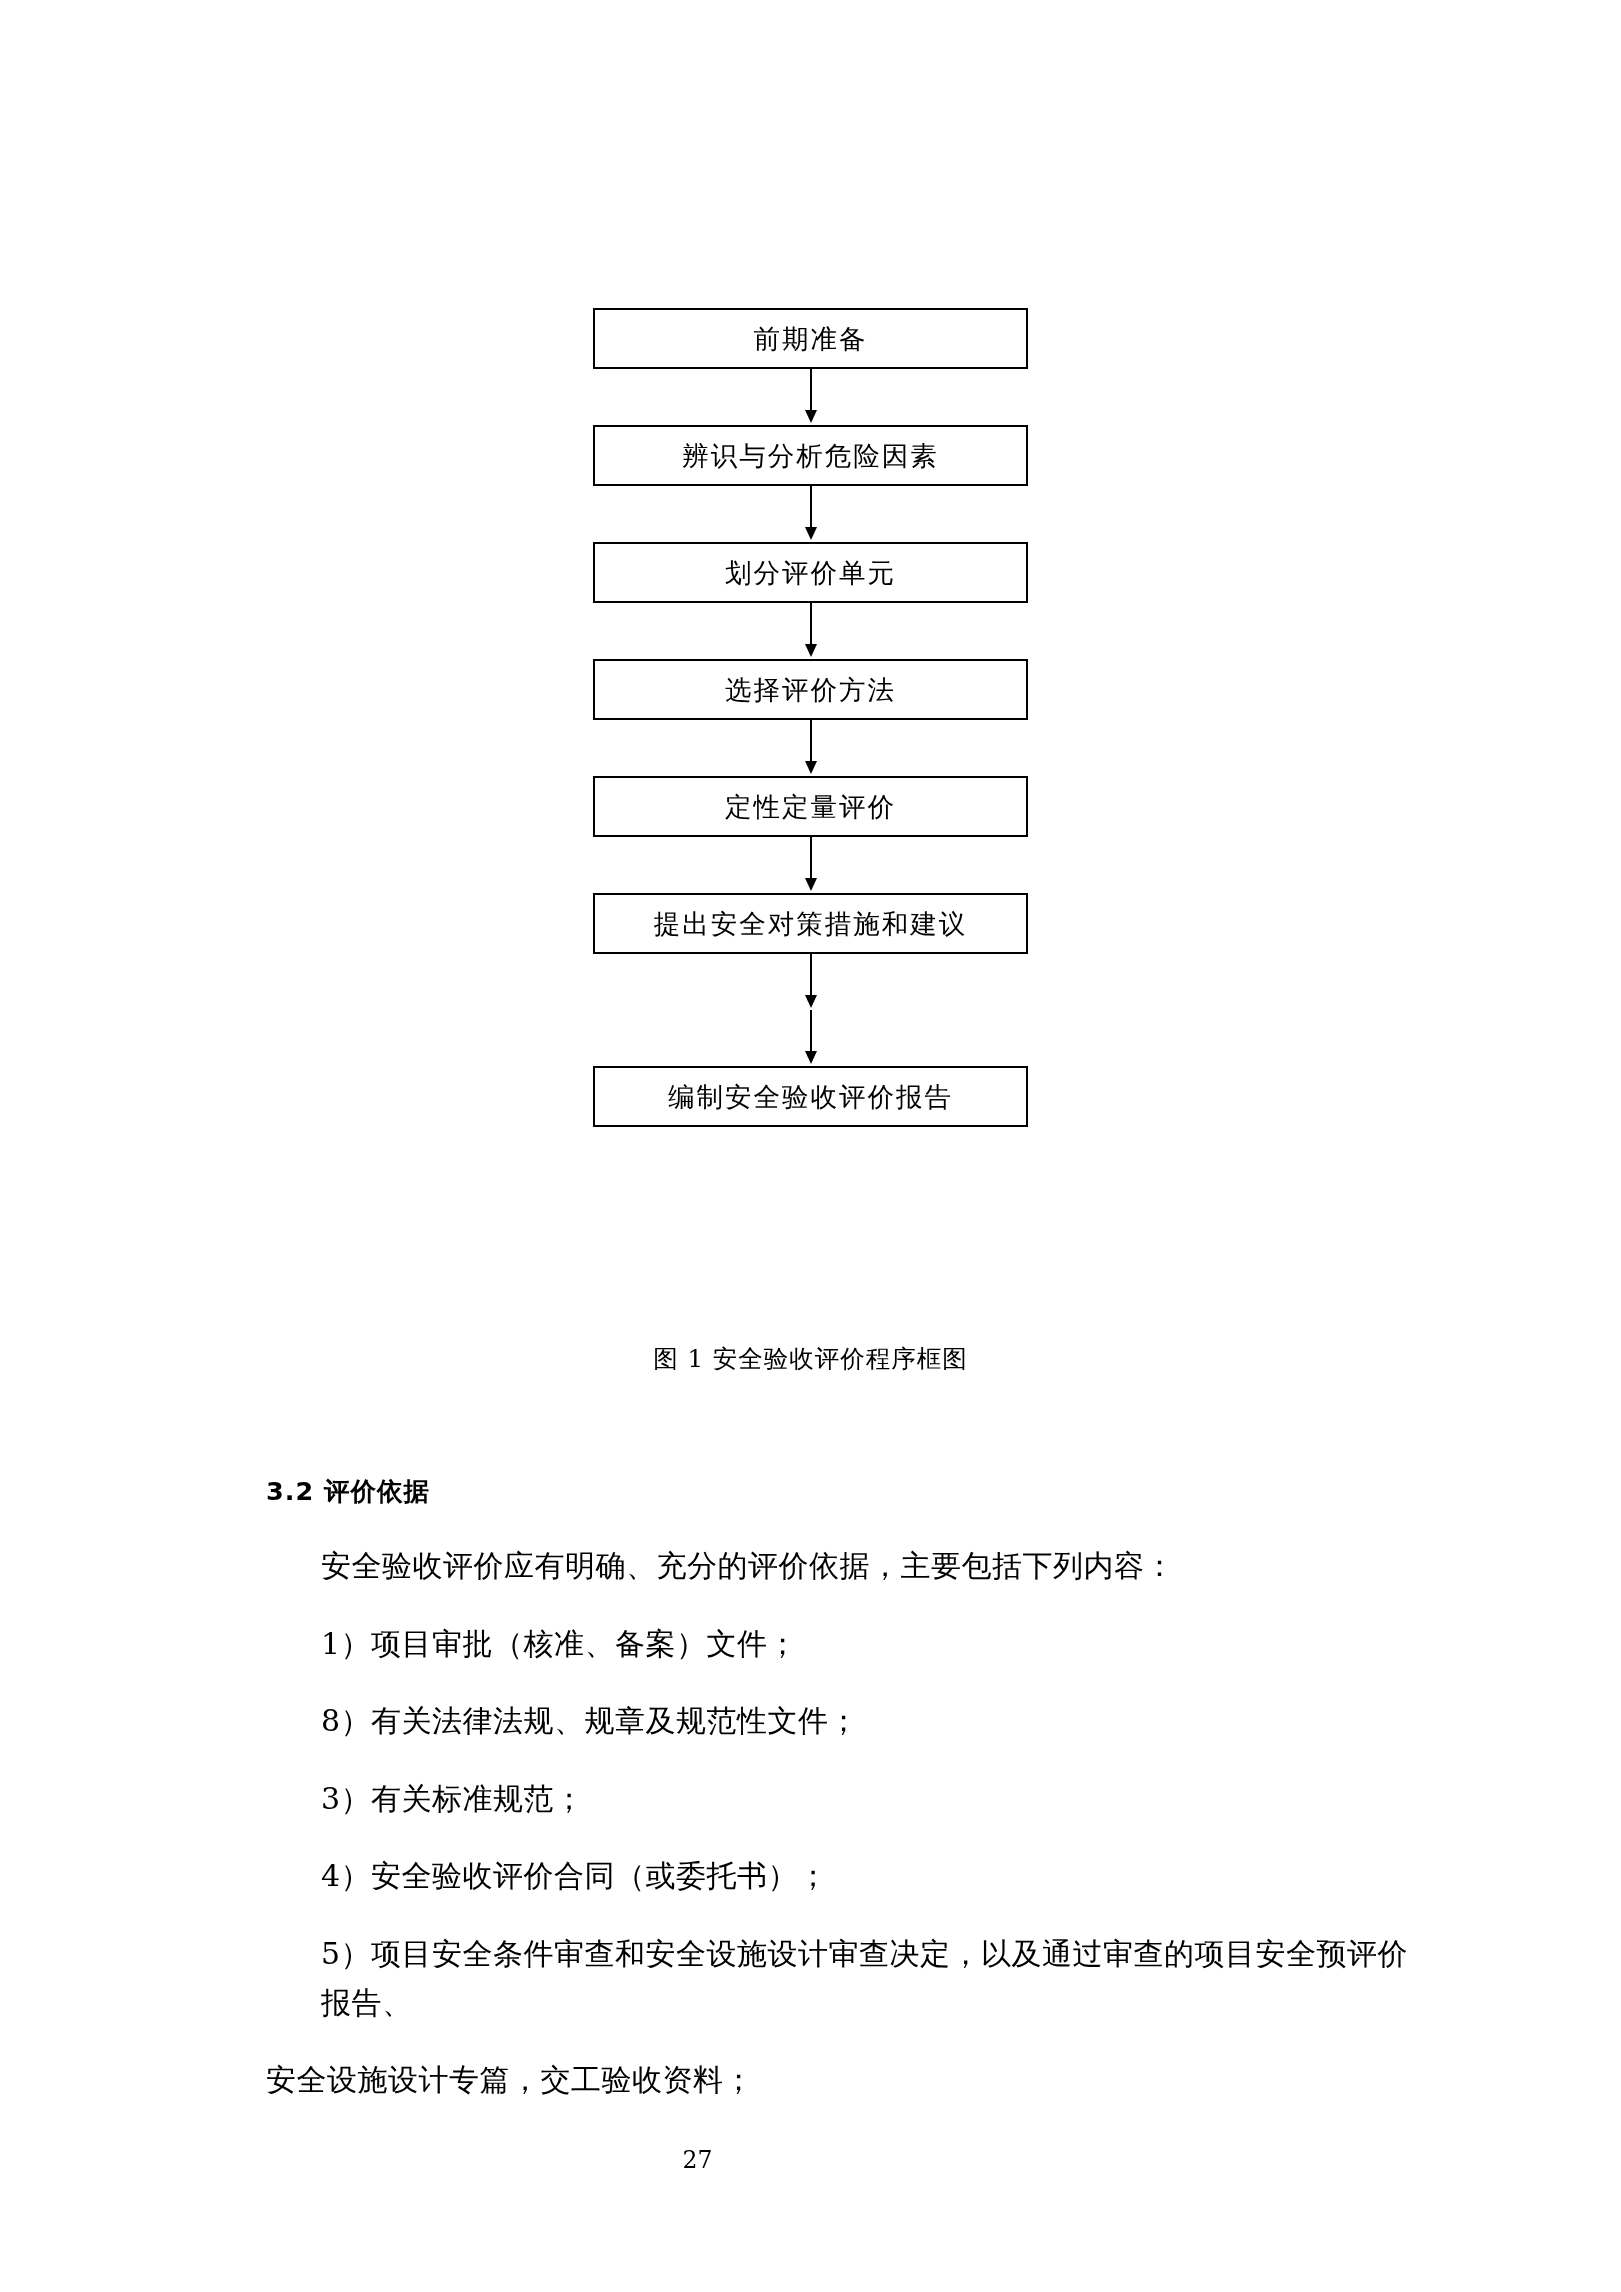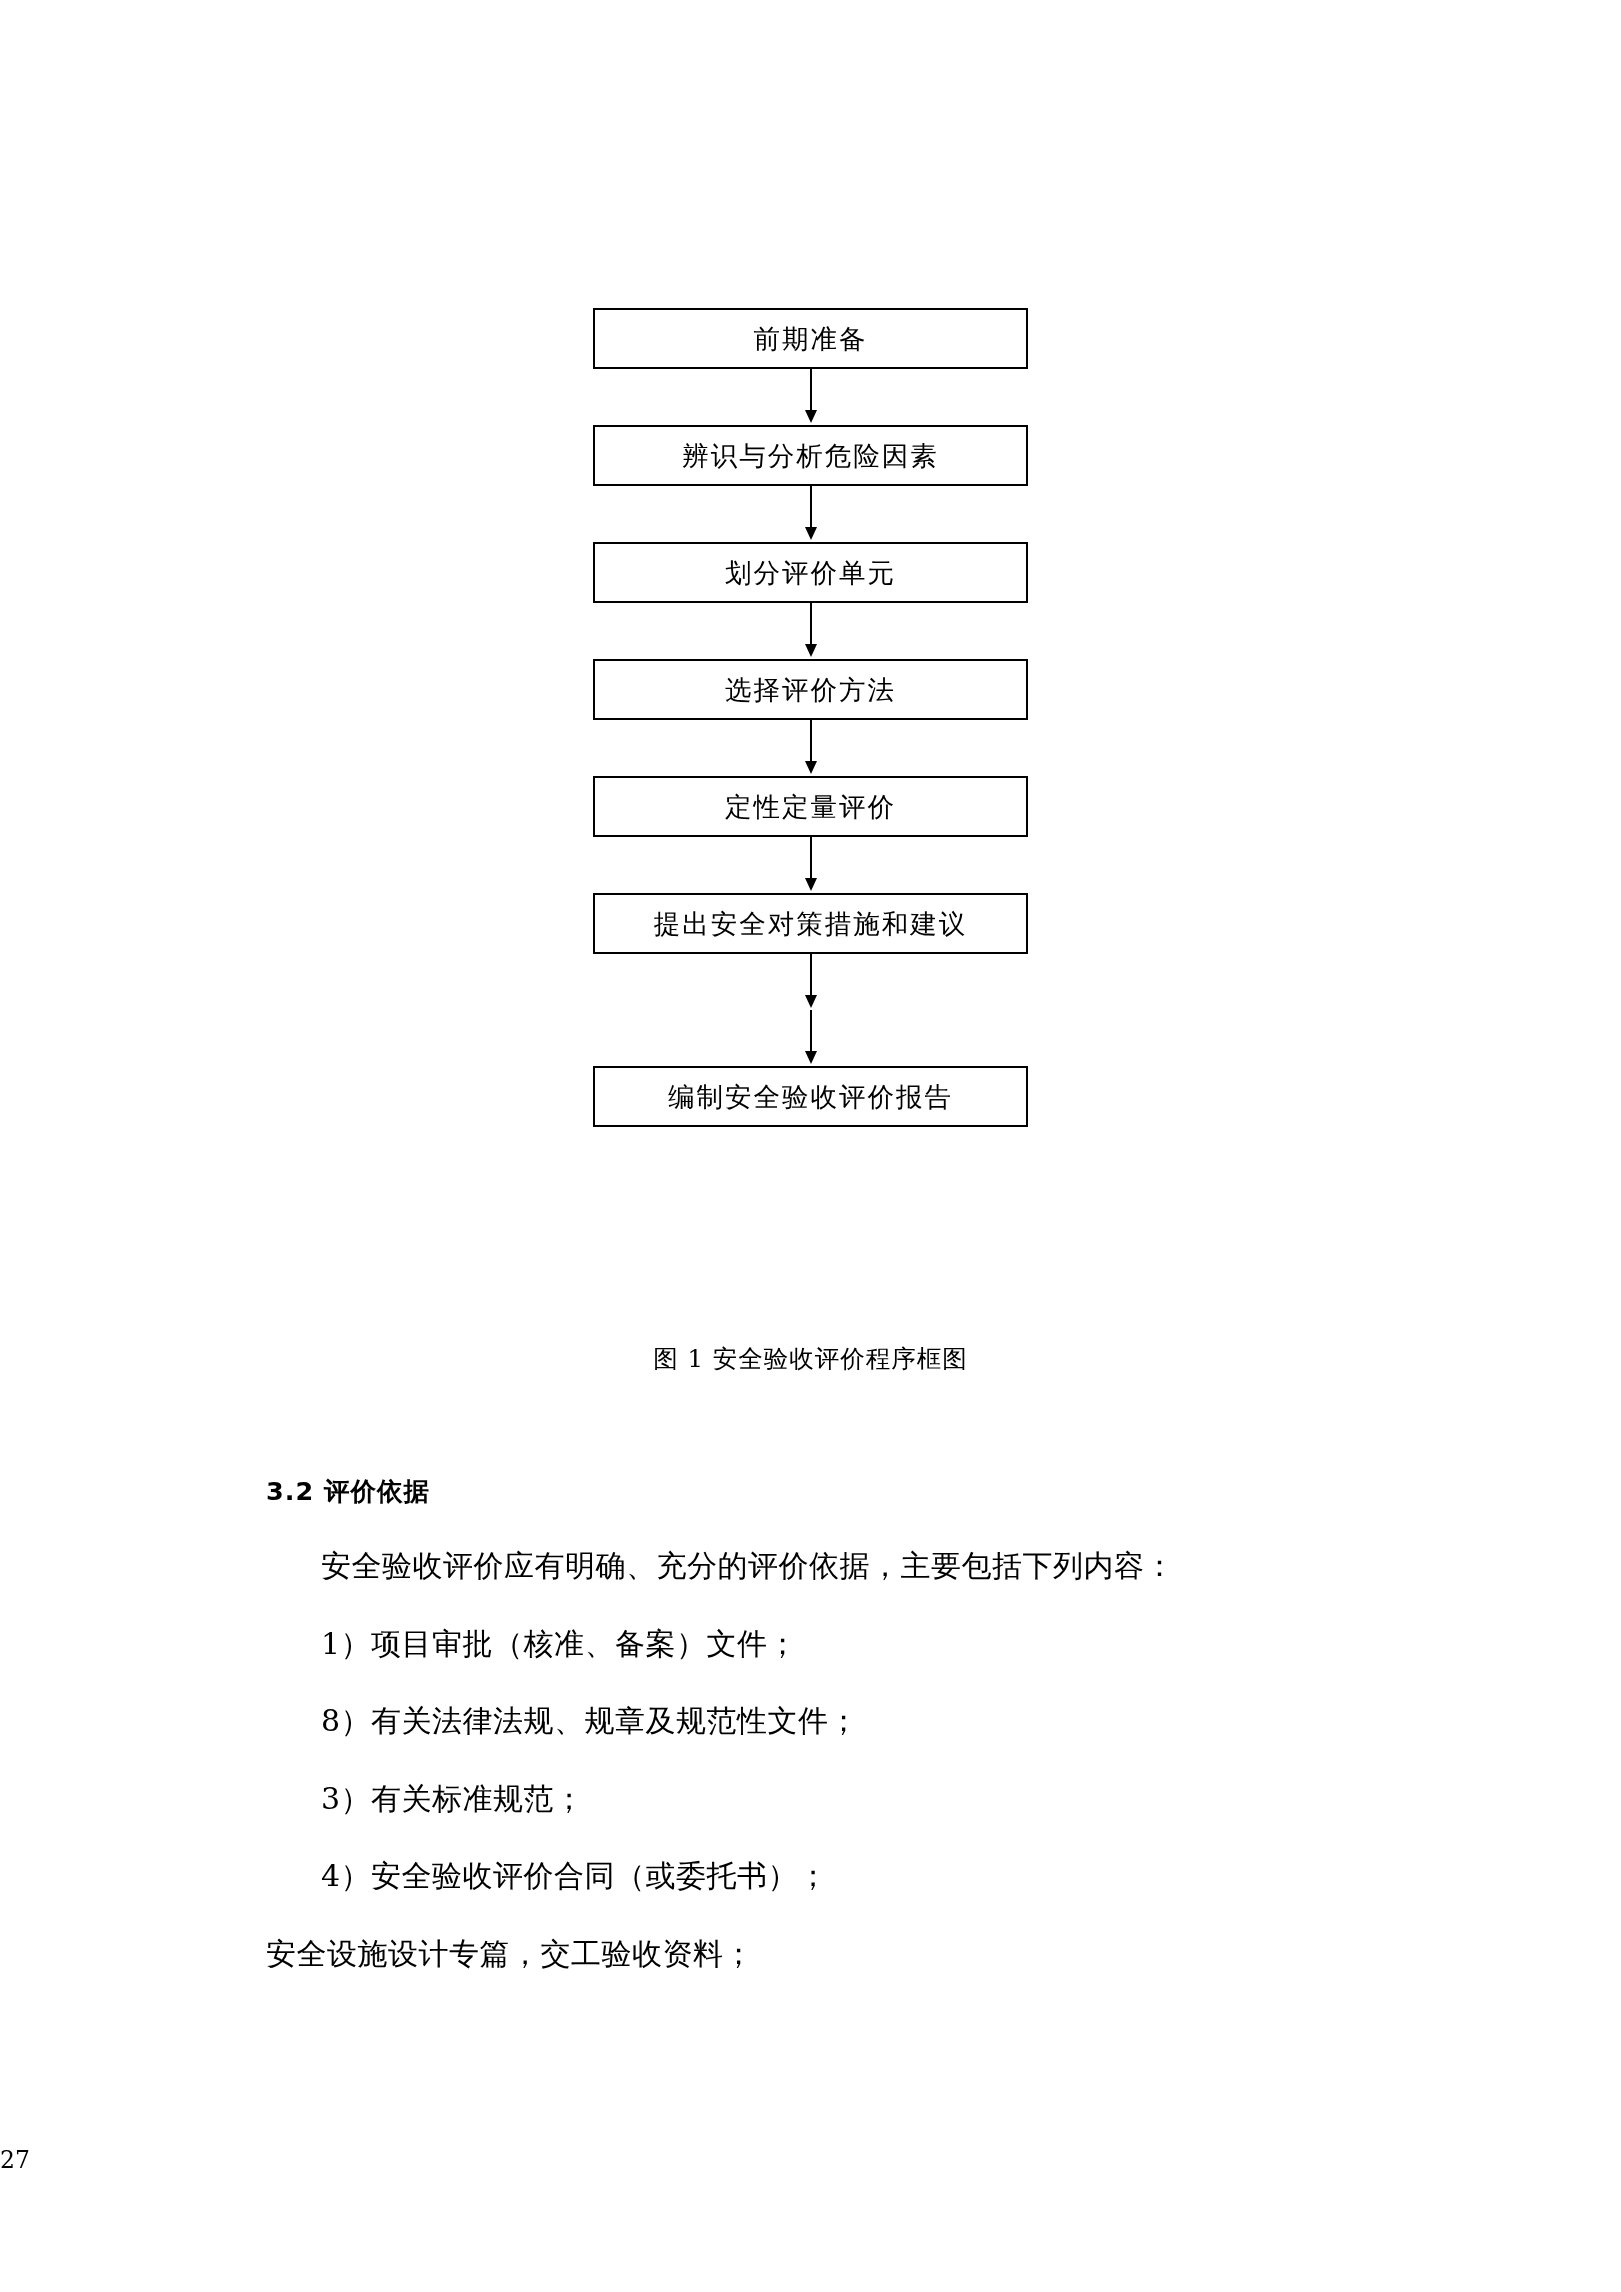--- a/index.html
+++ b/index.html
@@ -112,21 +112,21 @@
   }
   .para.cont {
     padding-left: 0;
   }
 
   .page-number {
     position: absolute;
     left: 0;
     top: 2132px;
     width: 1395px;
-    text-align: left;
+    text-align: center;
     font-size: 23.5px;
   }
 </style>
 </head>
 <body>
 
 <div class="page">
 
   <div class="flowchart">
 
@@ -191,19 +191,20 @@
 
   <div class="figure-caption">图 1  安全验收评价程序框图</div>
 
   <div class="body-text">
     <div class="section-heading">3.2  评价依据</div>
     <p class="para hang">安全验收评价应有明确、充分的评价依据，主要包括下列内容：</p>
     <p class="para hang">1）项目审批（核准、备案）文件；</p>
     <p class="para hang">8）有关法律法规、规章及规范性文件；</p>
     <p class="para hang">3）有关标准规范；</p>
     <p class="para hang">4）安全验收评价合同（或委托书）；</p>
+    <p class="para hang">5）项目安全条件审查和安全设施设计审查决定，以及通过审查的项目安全预评价报告、</p>
     <p class="para cont">安全设施设计专篇，交工验收资料；</p>
   </div>
 
   <div class="page-number">27</div>
 
 </div>
 
 
 </body></html>

